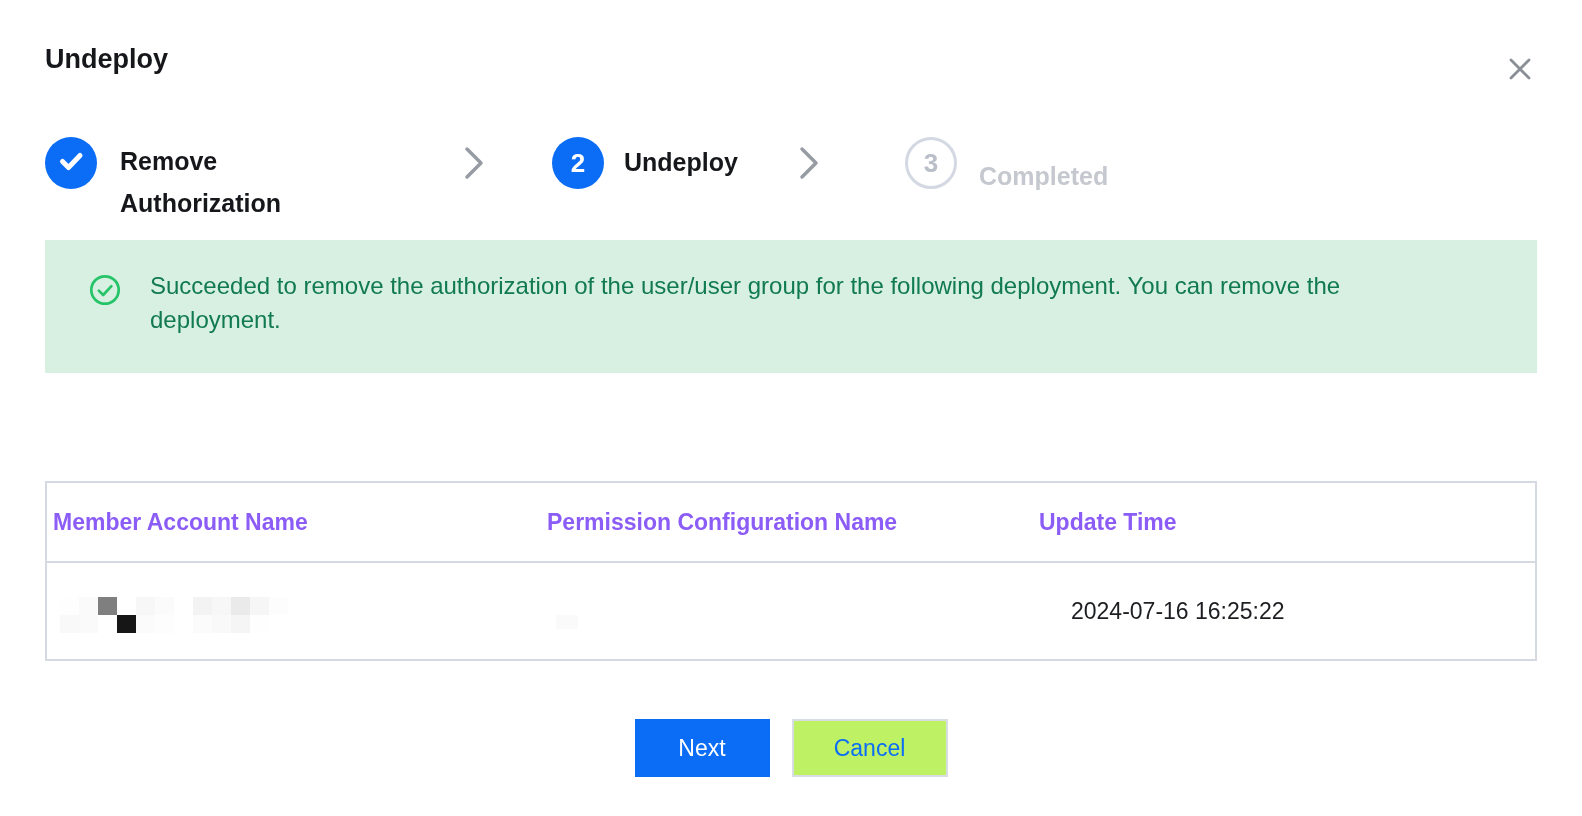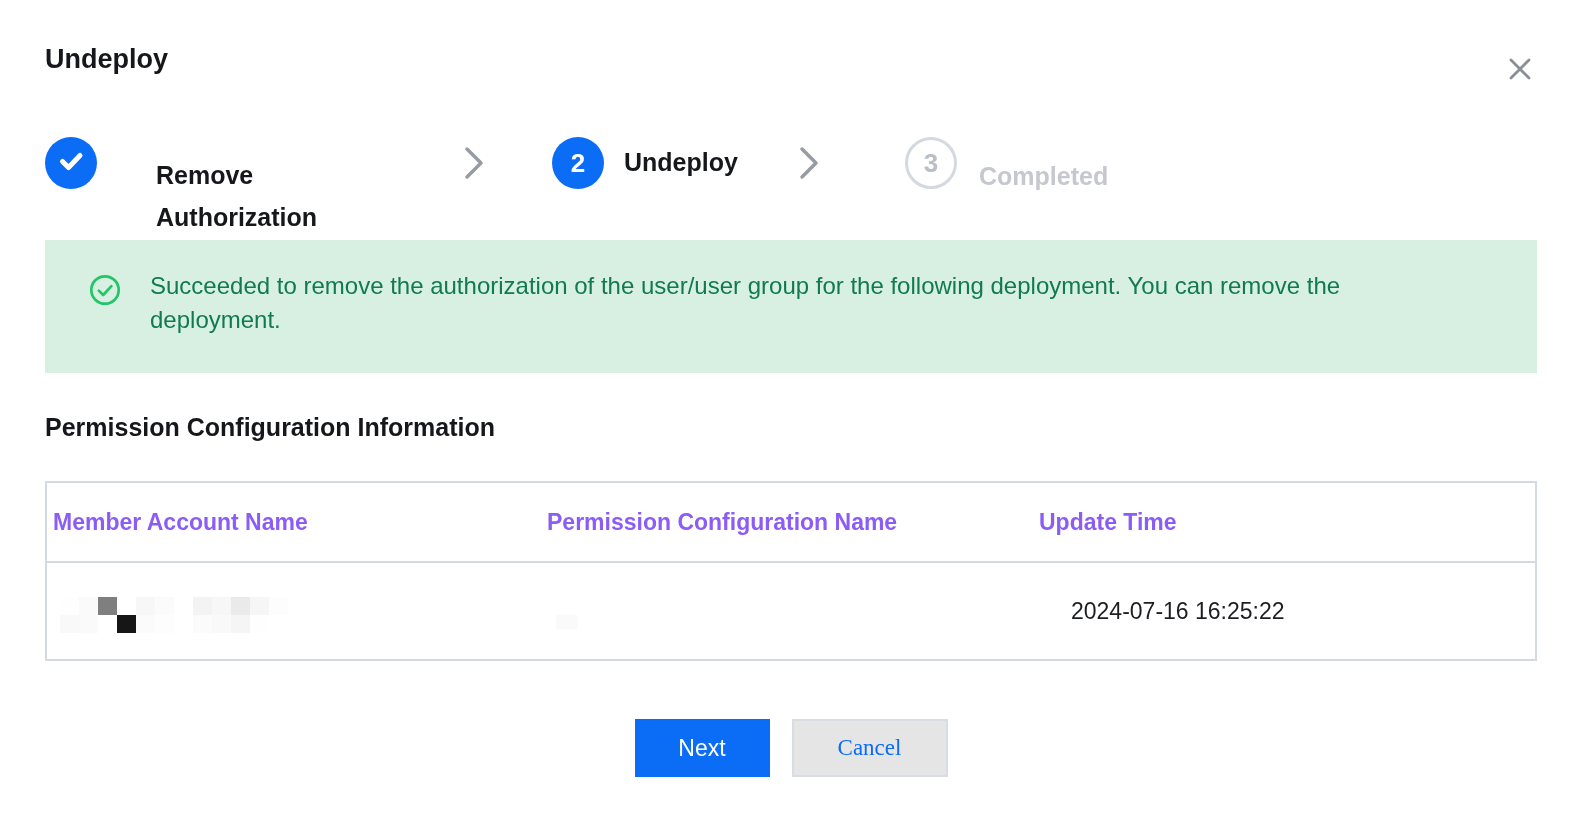--- a/index.html
+++ b/index.html
@@ -32,21 +32,21 @@
   .t-row{display:grid;grid-template-columns:494px 492px 1fr;height:96px;align-items:center;position:relative;padding-left:16px;}
   .t-cell{padding-left:22px;font-size:23px;color:#1c1e21;}
   .mosaic{position:absolute;left:13px;top:34px;}
   .mosaic-row{display:flex;height:18px;}
   .mosaic-cell{width:19px;height:18px;}
   .perm-redact{position:absolute;left:509px;top:52px;width:22px;height:14px;border-radius:2px;}
   
   .footer{position:absolute;left:0;top:719px;width:1582px;display:flex;justify-content:center;gap:22px;}
   .btn{height:58px;font-size:23px;display:flex;align-items:center;justify-content:center;cursor:pointer;box-sizing:border-box;border:none;border-radius:0;font-family:inherit;}
   .btn-primary{width:135px;background:#0b6df6;color:#ffffff;}
-  .btn-secondary{width:156px;background:#e5e5e5;border:2px solid #d8dce3;color:#0b6df6;font-family:Liberation Serif, serif;}
+  .btn-secondary{width:156px;background:#bef264;border:2px solid #d8dce3;color:#0b6df6;}
 </style>
 </head>
 <body>
 
 <div class="canvas">
 
   <div class="dlg-title">Undeploy</div>
   <button class="close-btn">
     <span>
       <svg width="30" height="30" viewBox="0 0 30 30">
@@ -56,21 +56,21 @@
   </button>
 
   <div>
     <div class="step-circle done" style="left:45px;top:137px;">
       <span>
         <svg width="30" height="30" viewBox="0 0 30 30">
           <path d="M6.5 15.5 L12.5 21.5 L24 9.5" stroke="#ffffff" stroke-width="5" fill="none" stroke-linecap="round" stroke-linejoin="round"></path>
         </svg>
       </span>
     </div>
-    <div class="step-label" style="left:120px;top:154px;width:200px;margin-left:36px;">Remove Authorization</div>
+    <div class="step-label" style="left:120px;top:140px;width:200px;">Remove Authorization</div>
 
     <div class="chevron" style="left:462px;top:146px;">
       <svg width="24" height="34" viewBox="0 0 24 34">
           <path d="M5 3 L19 17 L5 31" stroke="#979ba3" stroke-width="3.5" fill="none" stroke-linecap="round" stroke-linejoin="round"></path>
         </svg>
     </div>
 
     <div class="step-circle current" style="left:552px;top:137px;">
       <span class="step-num">2</span>
     </div>
@@ -91,21 +91,20 @@
   <div class="banner">
     <span class="banner-icon">
       <svg width="34" height="34" viewBox="0 0 34 34">
         <circle cx="17" cy="17" r="13.7" stroke="#26c468" stroke-width="2.7" fill="none"></circle>
         <path d="M10.8 17.6 L15.2 22 L23.4 13.2" stroke="#26c468" stroke-width="2.7" fill="none" stroke-linecap="round" stroke-linejoin="round"></path>
       </svg>
     </span>
     <div class="banner-text">Succeeded to remove the authorization of the user/user group for the following deployment. You can remove the deployment.</div>
   </div>
 
-  <div class="section-title">Permission Configuration Information</div>
 
   <div class="perm-table">
     <div class="t-header">
       <div class="th">Member Account Name</div>
       <div class="th">Permission Configuration Name</div>
       <div class="th">Update Time</div>
     </div>
     <div class="t-row">
       <div class="t-cell"></div>
       <div class="t-cell"></div>

